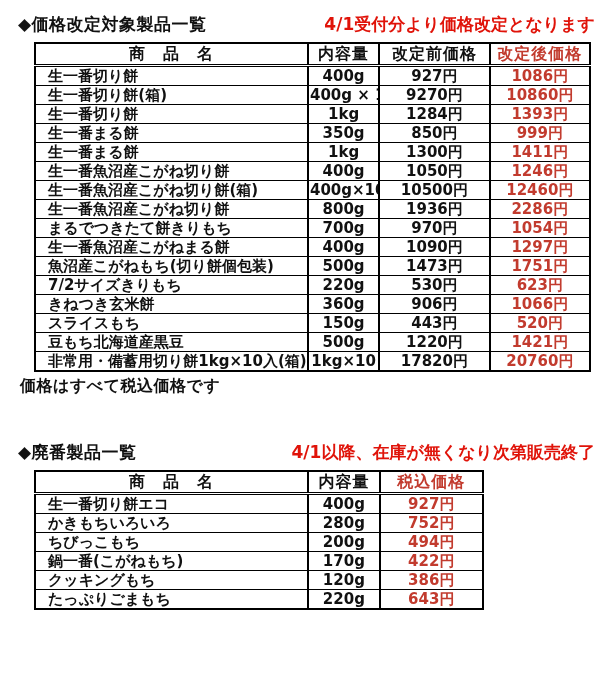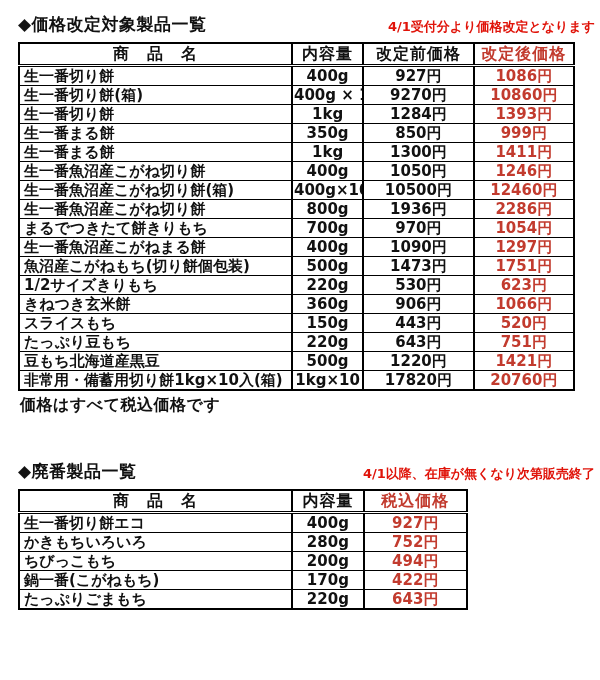--- a/index.html
+++ b/index.html
@@ -12,39 +12,39 @@
     width:600px;height:680px;overflow:hidden;
     font-family:"DejaVu Sans","Liberation Sans",sans-serif;
     font-weight:bold;color:#111;
   }
   .sheet{padding:13px 0 0 18px;}
   .title-row{
     display:flex;justify-content:space-between;align-items:flex-end;
     width:577px;margin-bottom:6px;text-align:right;
   }
   .sec-title{font-size:17px;letter-spacing:0.5px;white-space:nowrap;}
-  .sec-notice{font-size:13px;color:var(--notice-red);white-space:nowrap;}
-  table{border-collapse:collapse;table-layout:fixed;border:2px solid var(--line);}
+  .sec-notice{font-size:17px;color:var(--notice-red);white-space:nowrap;}
+  table{border-collapse:collapse;table-layout:fixed;border:2px solid var(--line);margin-left:16px;}
   #table1{width:557px;}
   #table2{width:450px;}
   th{
     font-size:16px;height:20px;padding:0;
     border:1px solid var(--line);
     border-bottom:3px double var(--line);
     text-align:center;font-weight:bold;line-height:1.1;
     letter-spacing:1px;white-space:nowrap;overflow:hidden;
   }
   td{
     font-size:15px;height:18px;padding:0 1px;
     border:1px solid var(--line);
     text-align:center;line-height:1.1;
     white-space:nowrap;overflow:hidden;
   }
   th+th, td+td{border-left-width:2px;}
-  td.c-name{text-align:left;padding-left:4px;}
+  td.c-name{text-align:left;padding-left:12px;}
   .red{color:var(--price-red);}
   th.red{color:var(--price-red);font-family:Liberation Serif, serif;}
   .uline{border-bottom:1.5px solid var(--line);padding-bottom:0.5px;}
   .footnote{font-size:16px;margin:4px 0 12px 2px;letter-spacing:0.5px;}
   .sec2{margin-top:44px;}
 </style>
 </head>
 <body>
 
 <div class="sheet">
@@ -130,42 +130,36 @@
           <td>1090円</td>
           <td class="red">1297円</td>
         </tr>
         <tr>
           <td class="c-name"><span class="uline">魚沼産</span>こがねもち(切り餅個包装)</td>
           <td>500g</td>
           <td>1473円</td>
           <td class="red">1751円</td>
         </tr>
         <tr>
-          <td class="c-name">1/2サイズきりもち</td>
+          <td class="c-name">7/2サイズきりもち</td>
           <td>220g</td>
           <td>530円</td>
           <td class="red">623円</td>
         </tr>
         <tr>
           <td class="c-name">きねつき玄米餅</td>
           <td>360g</td>
           <td>906円</td>
           <td class="red">1066円</td>
         </tr>
         <tr>
           <td class="c-name">スライスもち</td>
           <td>150g</td>
           <td>443円</td>
           <td class="red">520円</td>
-        </tr>
-        <tr>
-          <td class="c-name">たっぷり豆もち</td>
-          <td>220g</td>
-          <td>643円</td>
-          <td class="red">751円</td>
         </tr>
         <tr>
           <td class="c-name"><span class="uline">豆もち北海道産黒豆</span></td>
           <td>500g</td>
           <td>1220円</td>
           <td class="red">1421円</td>
         </tr>
         <tr>
           <td class="c-name">非常用・備蓄用切り餅1kg×10入(箱)</td>
           <td>1kg×10</td>
@@ -210,20 +204,25 @@
           <td class="c-name">ちびっこもち</td>
           <td>200g</td>
           <td class="red">494円</td>
         </tr>
         <tr>
           <td class="c-name">鍋一番(こがねもち)</td>
           <td>170g</td>
           <td class="red">422円</td>
         </tr>
         <tr>
+          <td class="c-name">クッキングもち</td>
+          <td>120g</td>
+          <td class="red">386円</td>
+        </tr>
+        <tr>
           <td class="c-name">たっぷりごまもち</td>
           <td>220g</td>
           <td class="red">643円</td>
         </tr>
       </tbody>
   </table>
 
 </div>
 
 </body></html>

